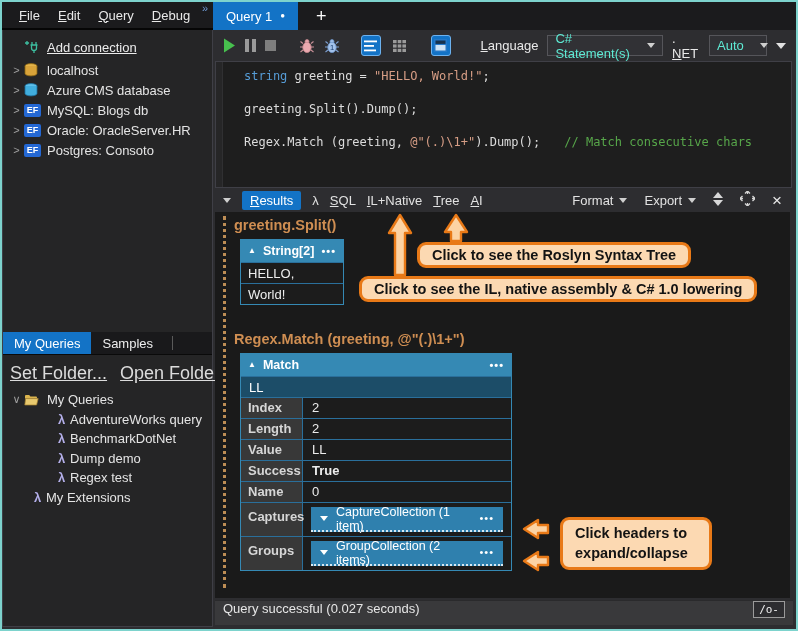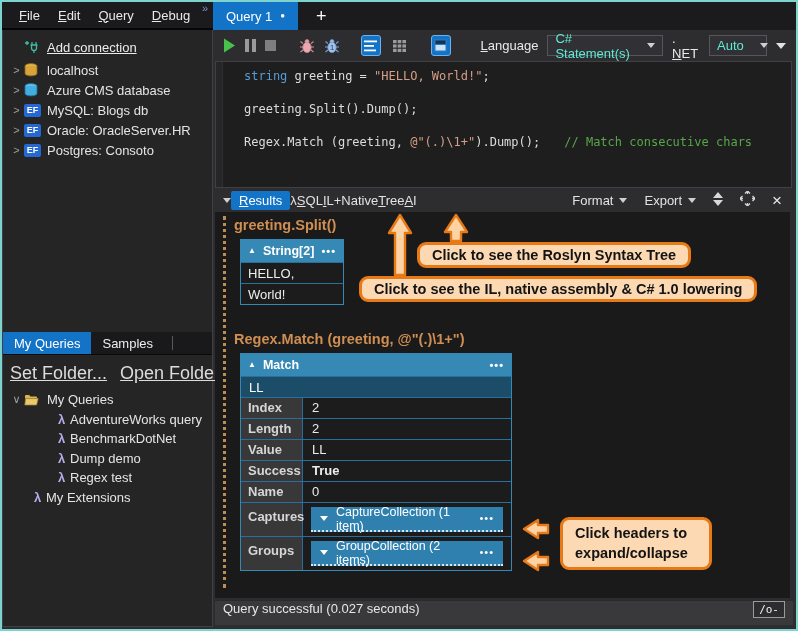--- a/index.html
+++ b/index.html
@@ -56,21 +56,21 @@
   .editor{position:absolute;left:2px;top:31px;width:577px;height:127px;background:#1e1e1e;border:1px solid #3f3f46;font-family:"DejaVu Sans Mono",monospace;font-size:12px;line-height:16.5px;}
   .gutter{position:absolute;left:0;top:0;bottom:0;width:7px;background:#262627;border-right:1px solid #303032;}
   .code{position:absolute;left:28px;top:6px;right:2px;}
   .ln{height:16.5px;white-space:pre;}
   .kw{color:#569cd6;}
   .str{color:#d69d85;}
   .cm{color:#57a64a;margin-left:24px;}
   .pl{color:#dcdcdc;}
 
   
-  .results-header{position:absolute;left:2px;top:158px;right:6px;height:24px;background:#2d2d30;display:flex;align-items:center;padding:0 8px;font-size:13px;color:#e2e2e2;}
+  .results-header{position:absolute;left:2px;top:158px;right:6px;height:24px;background:#2d2d30;display:flex;align-items:center;gap:11px;padding:0 8px;font-size:13px;color:#e2e2e2;}
   .rtab{display:inline-block;}
   .rtab.active{background:#1373c6;color:#fff;padding:2px 8px;border-radius:2px;}
   .rh-right{margin-left:auto;display:flex;align-items:center;gap:17px;}
   .rh-dd{display:flex;align-items:center;gap:6px;}
   .close-x{font-size:17px;line-height:1;color:#e8e8e8;}
 
   
   .results-body{position:absolute;left:2px;top:182px;right:6px;height:386px;background:#1a1a1a;overflow:hidden;}
   .dotline{position:absolute;left:8px;top:4px;bottom:10px;width:0;border-left:3px dotted #bd8d55;}
   .rtitle{position:absolute;left:19px;color:#cf8e52;font-weight:bold;font-size:14.5px;white-space:nowrap;}

